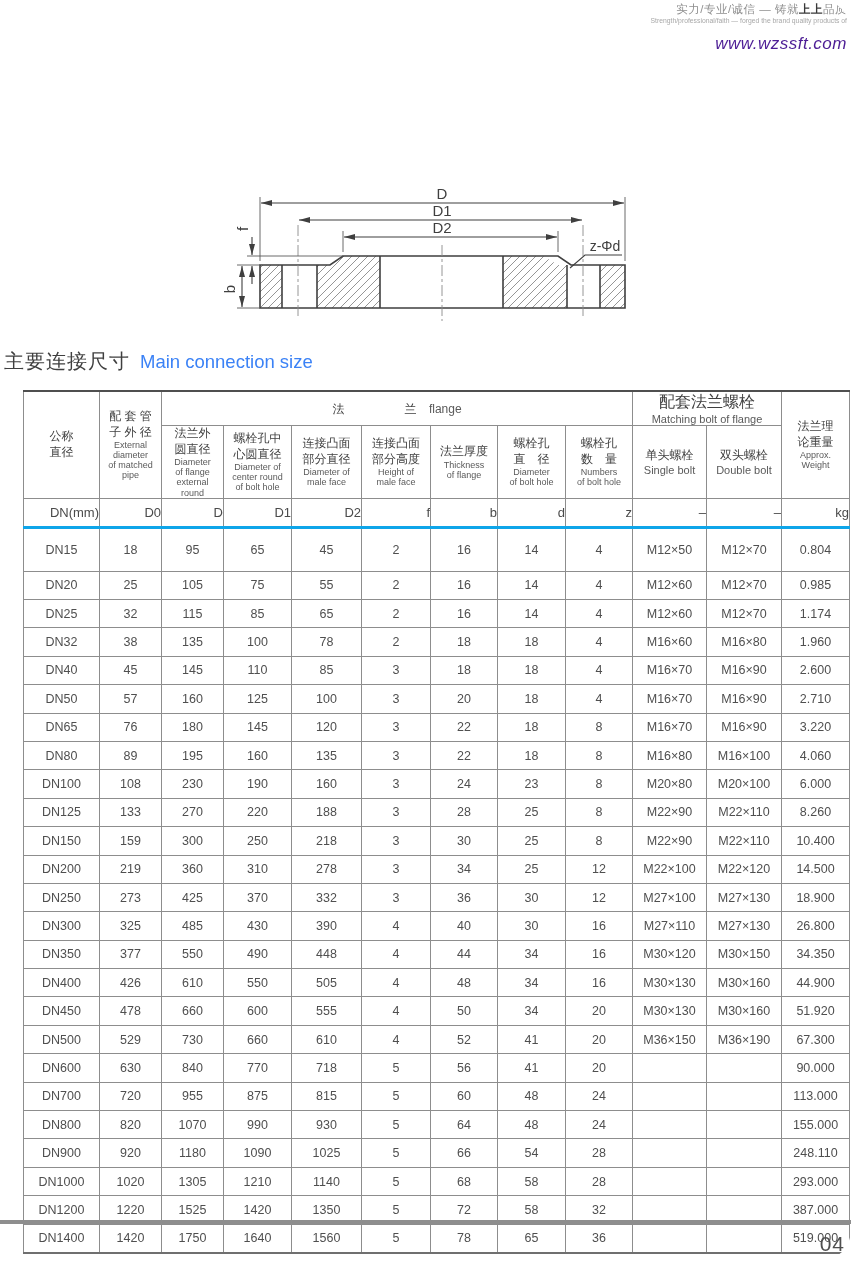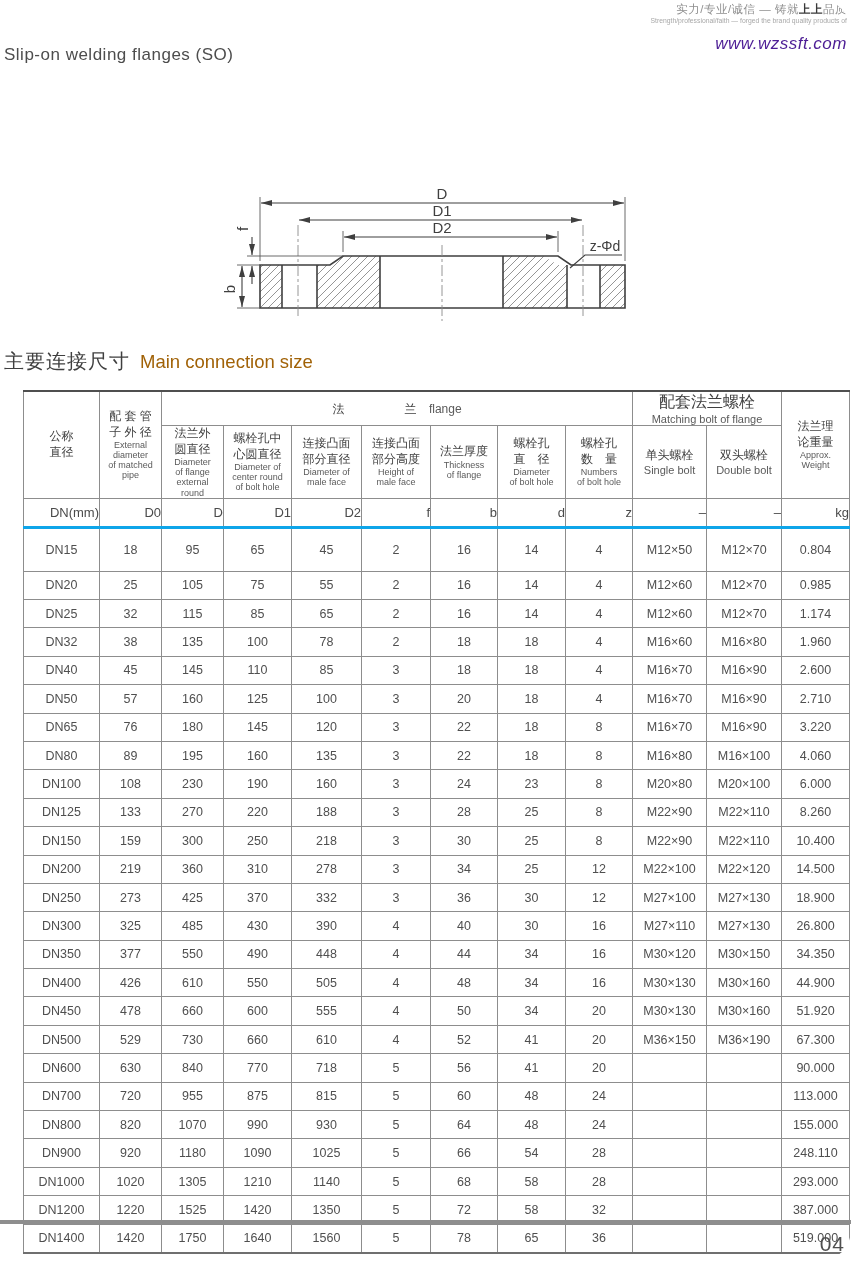--- a/index.html
+++ b/index.html
@@ -14,21 +14,21 @@
   .site{font-size:17px;font-style:italic;color:#4c1d95;margin-top:9px;letter-spacing:.5px;}
 
   
   .titleblock{position:absolute;top:36px;left:4px;}
   .title-cn{font-size:33px;color:#3d3d3d;letter-spacing:1px;}
   .title-en{font-size:17px;color:#4d4d4d;margin-top:9px;letter-spacing:.5px;}
 
   
   .section{position:absolute;top:348px;left:4px;}
   .sec-cn{font-size:20px;color:#3f3f3f;letter-spacing:1px;}
-  .sec-en{font-size:18.5px;color:#a16207;margin-left:10px;}
+  .sec-en{font-size:18.5px;color:#3b82f6;margin-left:10px;}
 
   
   .diagram{position:absolute;top:183px;left:185px;}
 
   
   .tblwrap{position:absolute;top:390px;left:23px;}
   table{border-collapse:collapse;table-layout:fixed;width:826px;}
   th,td{border:1px solid #8d8d8d;text-align:center;vertical-align:middle;
         padding:0;font-weight:normal;overflow:hidden;}
   table{border-top:2px solid #4f4f4f;border-bottom:2px solid #6f6f6f;}
@@ -53,21 +53,20 @@
 
 <div class="page">
 
   <div class="masthead">
     <div class="tag-cn"><span>实力/专业/诚信 — 铸就</span><b>上上</b><span>品质</span></div>
     <div class="tag-en">Strength/professional/faith — forged the brand quality products of</div>
     <div class="site">www.wzssft.com</div>
   </div>
 
   <div class="titleblock">
-    <div class="title-en">Slip-on welding flanges (SO)</div>
   </div>
 
   <svg class="diagram" width="480" height="158" viewBox="0 0 480 158">
     <defs>
       <pattern id="hatch" width="8" height="8" patternUnits="userSpaceOnUse">
         <path d="M0,8 L8,0" stroke="#8a8a8a" stroke-width="0.9"></path>
       </pattern>
       <marker id="arr" markerWidth="12" markerHeight="8" refX="11" refY="3" orient="auto" markerUnits="userSpaceOnUse">
         <path d="M0,0 L11,3 L0,6 Z" fill="#3f3f3f"></path>
       </marker>

